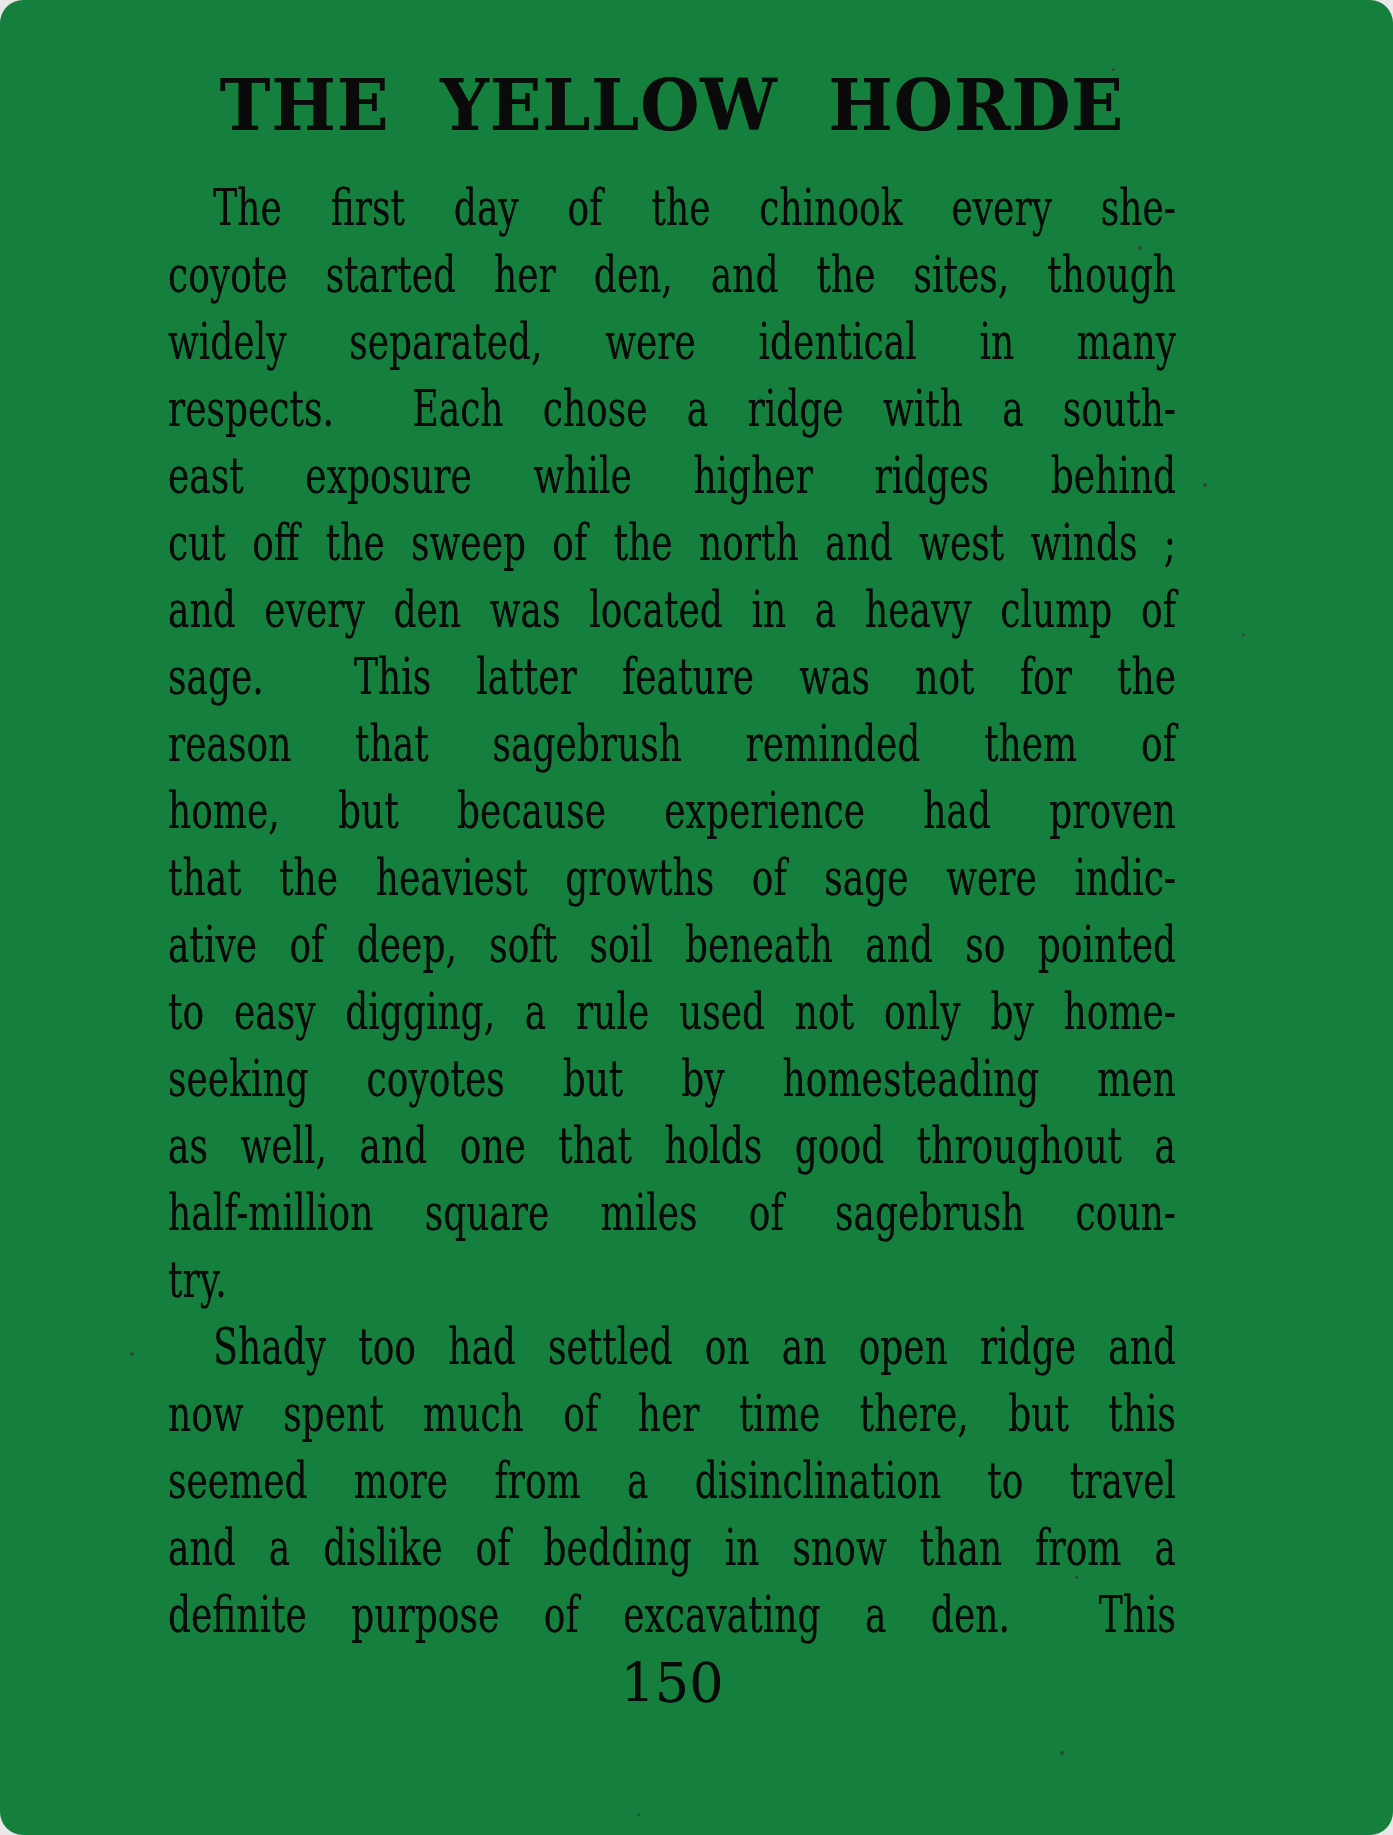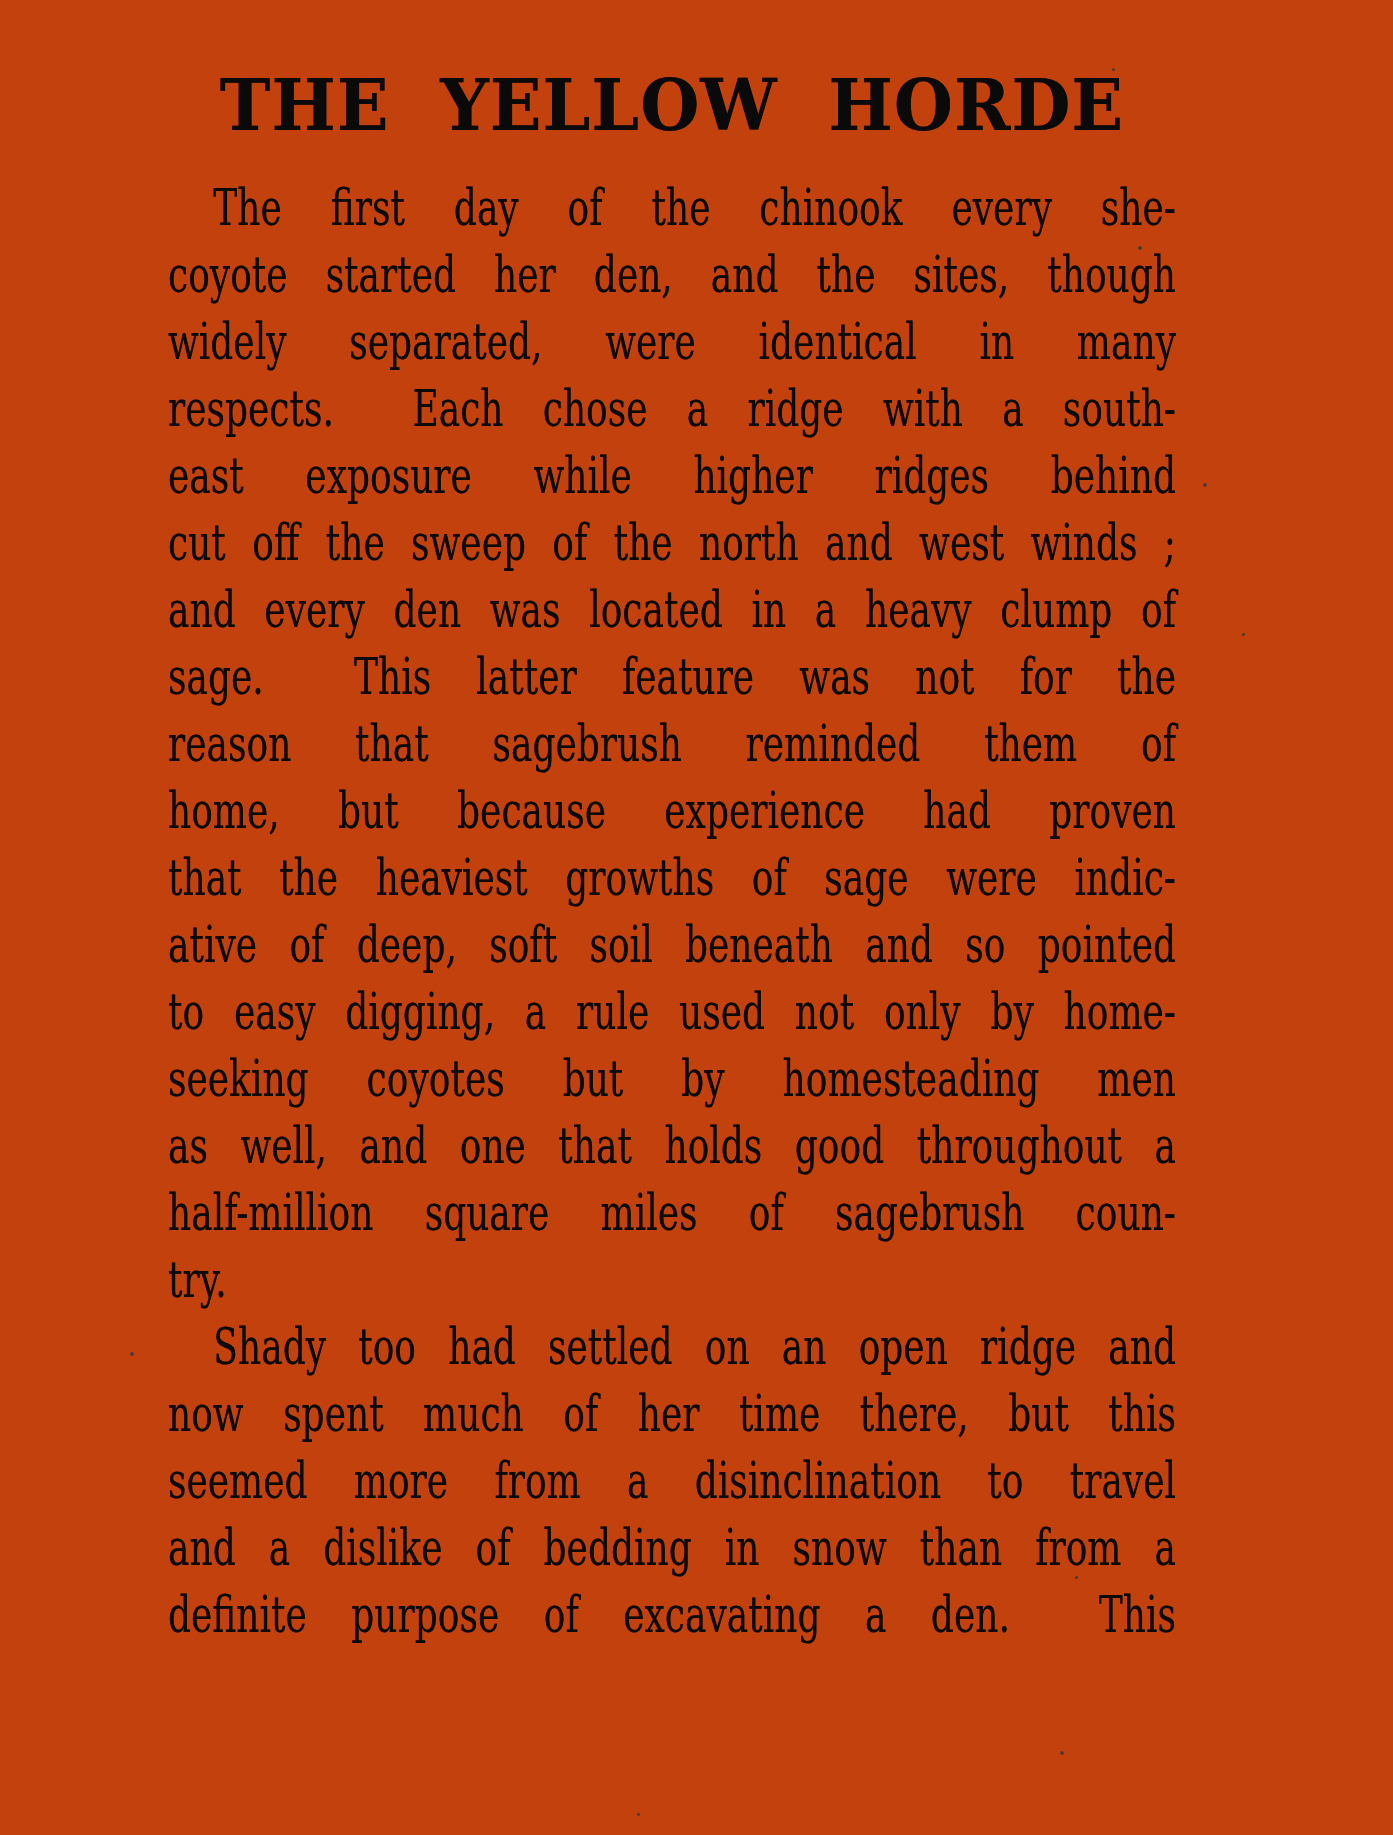--- a/index.html
+++ b/index.html
@@ -1,23 +1,24 @@
 <!DOCTYPE html>
 <html><head>
 <meta charset="utf-8">
 <style>
   html, body { margin: 0; padding: 0; background: #e8e8e8; }
   .page {
     position: relative;
     width: 1393px;
     height: 1835px;
-    background: #c2410c;
+    background: #15803d;
     overflow: hidden;
     font-family: "DejaVu Serif", "Liberation Serif", serif;
     color: #0a0a0a;
+    border-radius: 23px;
   }
   .title {
     position: absolute;
     top: 70px;
     left: 168px;
     width: 1008px;
     margin: 0;
     text-align: center;
     font-size: 68px;
     font-weight: bold;
@@ -92,20 +93,21 @@
       <div class="text-line">as well, and one that holds good throughout a</div>
       <div class="text-line">half-million square miles of sagebrush coun-</div>
       <div class="text-line no-justify">try.</div>
       <div class="text-line indent">Shady too had settled on an open ridge and</div>
       <div class="text-line">now spent much of her time there, but this</div>
       <div class="text-line">seemed more from a disinclination to travel</div>
       <div class="text-line">and a dislike of bedding in snow than from a</div>
       <div class="text-line">definite purpose of excavating a den.&nbsp; This</div>
     </div>
 
+  <div class="page-number">150</div>
 <div class="speck" style="left: 1138px; top: 246px; width: 4px; height: 4px;"></div>
     <div class="speck" style="left: 1112px; top: 68px; width: 3px; height: 3px;"></div>
     <div class="speck" style="left: 1203px; top: 483px; width: 4px; height: 4px;"></div>
     <div class="speck" style="left: 1242px; top: 633px; width: 3px; height: 3px;"></div>
     <div class="speck" style="left: 130px; top: 1352px; width: 4px; height: 4px;"></div>
     <div class="speck" style="left: 1075px; top: 1576px; width: 3px; height: 3px;"></div>
     <div class="speck" style="left: 1060px; top: 1751px; width: 4px; height: 4px;"></div>
     <div class="speck" style="left: 637px; top: 1813px; width: 3px; height: 3px;"></div>
   </div>
 

